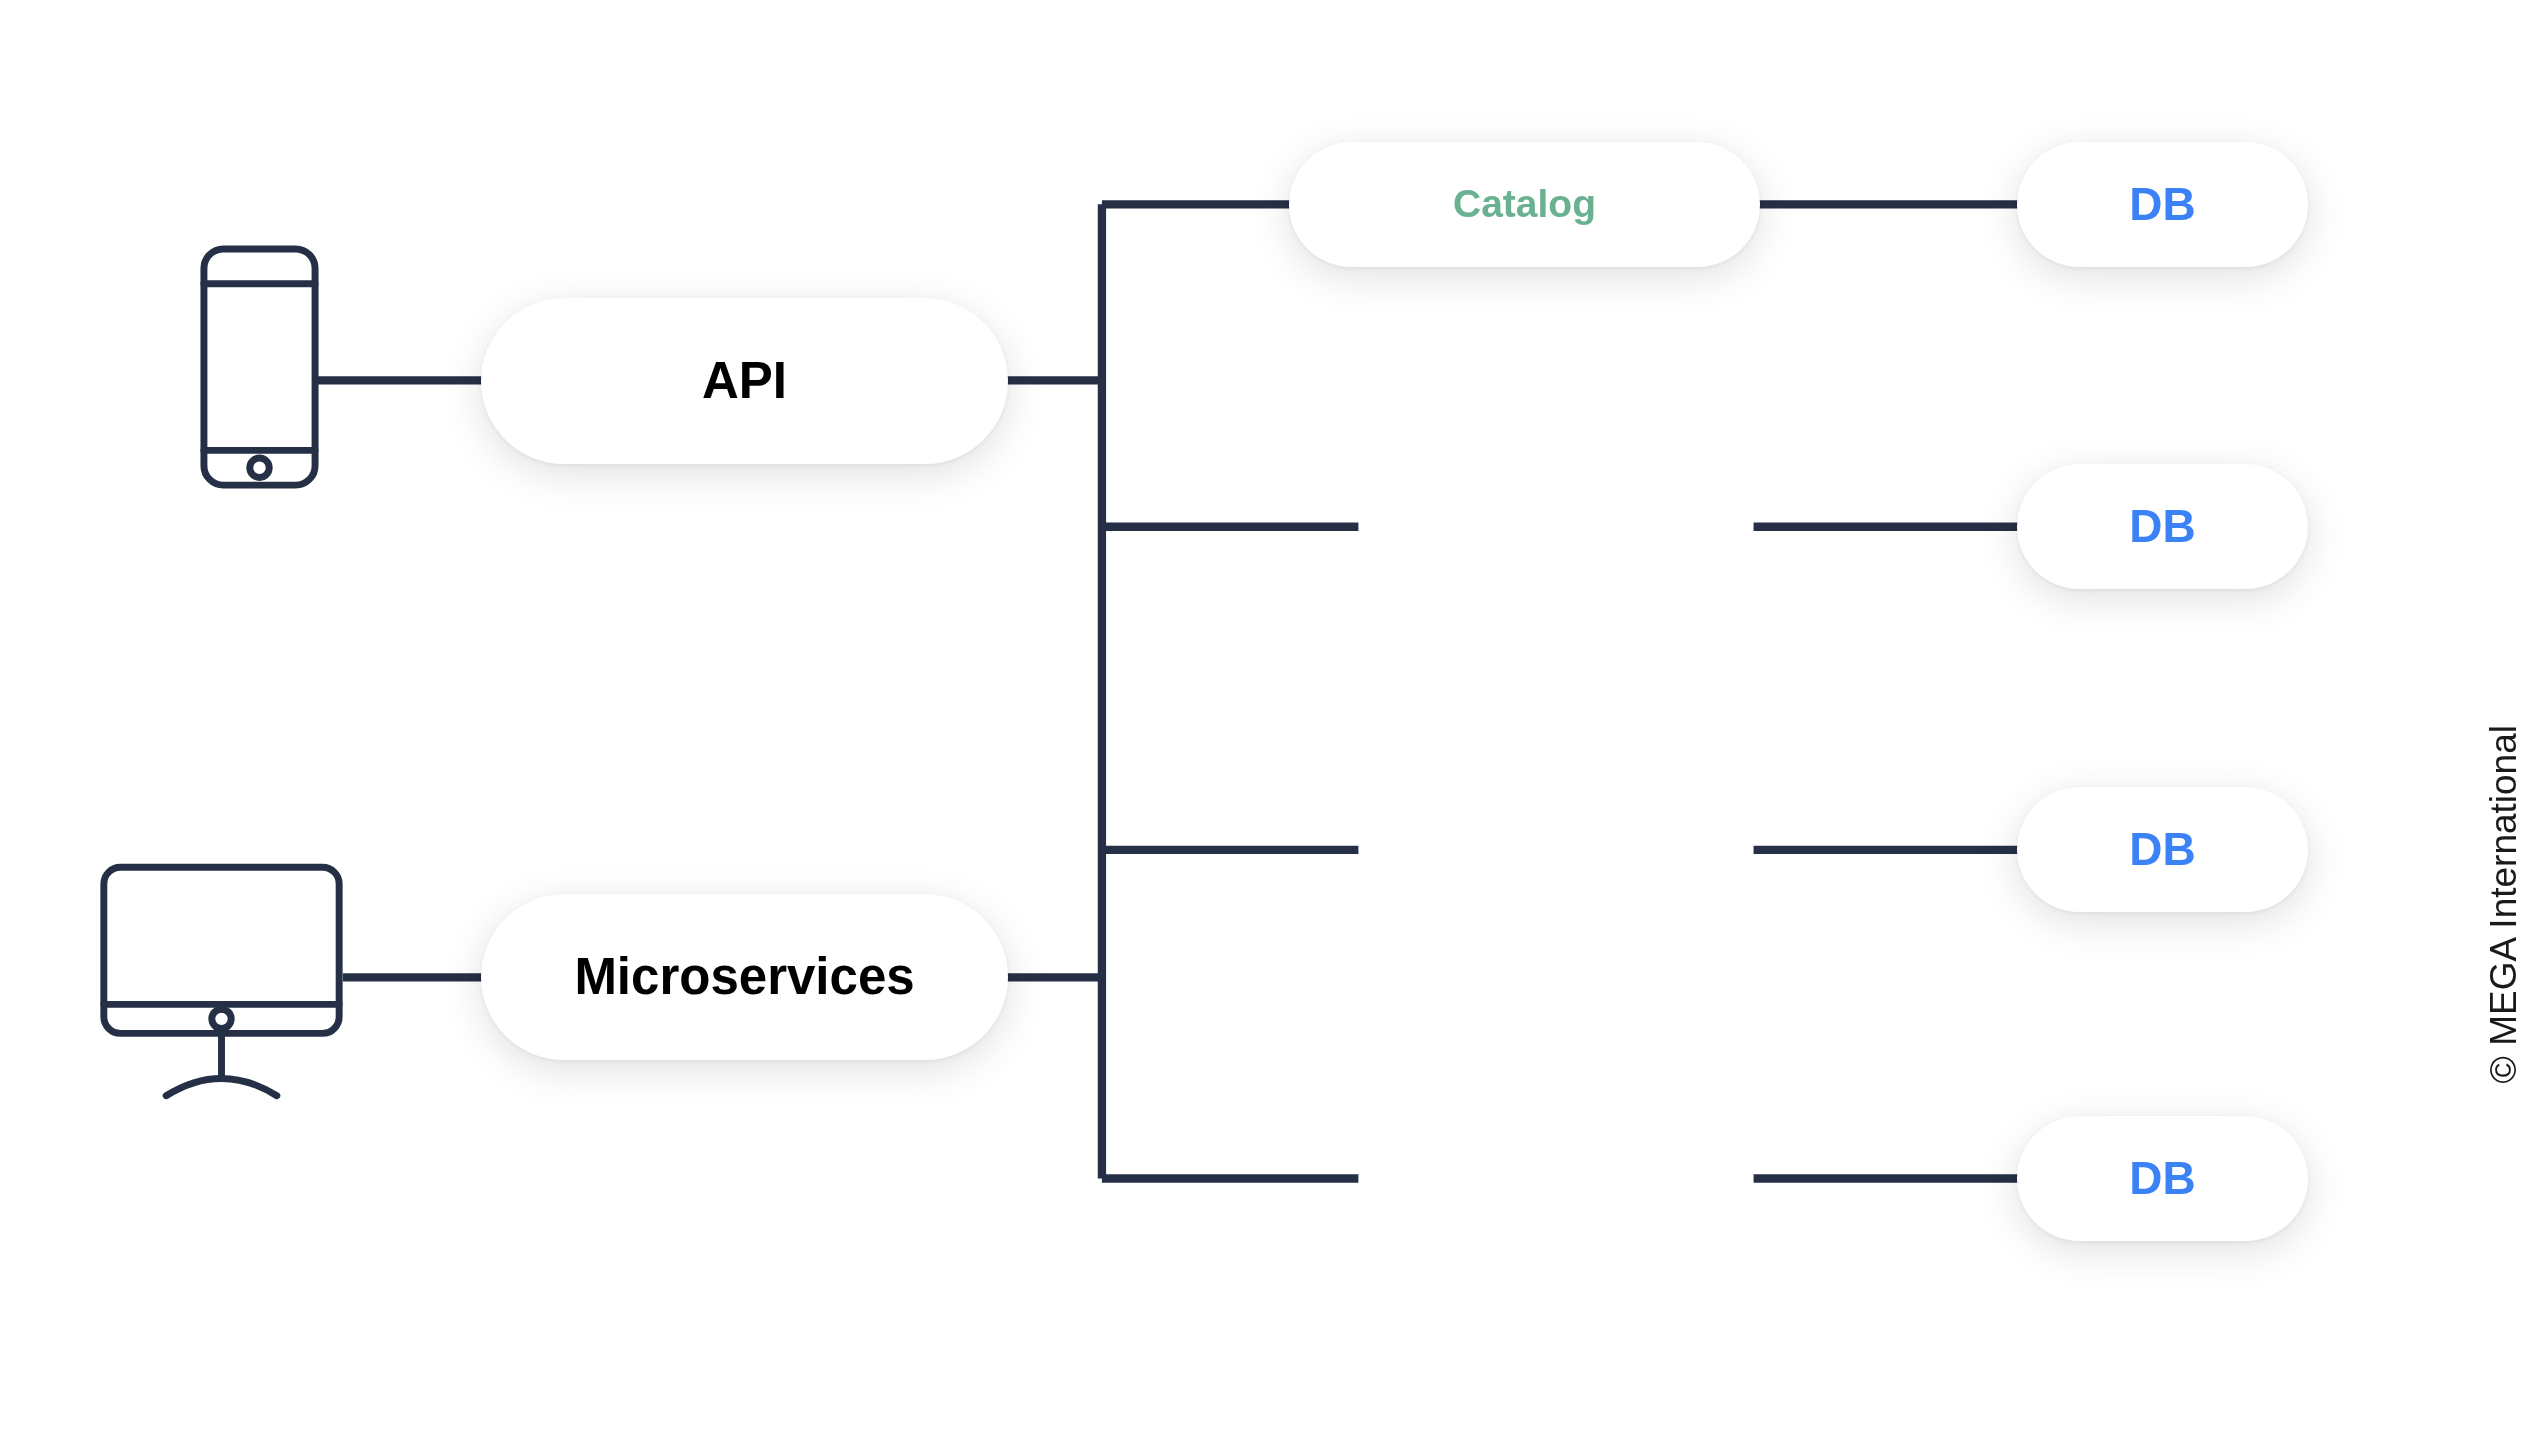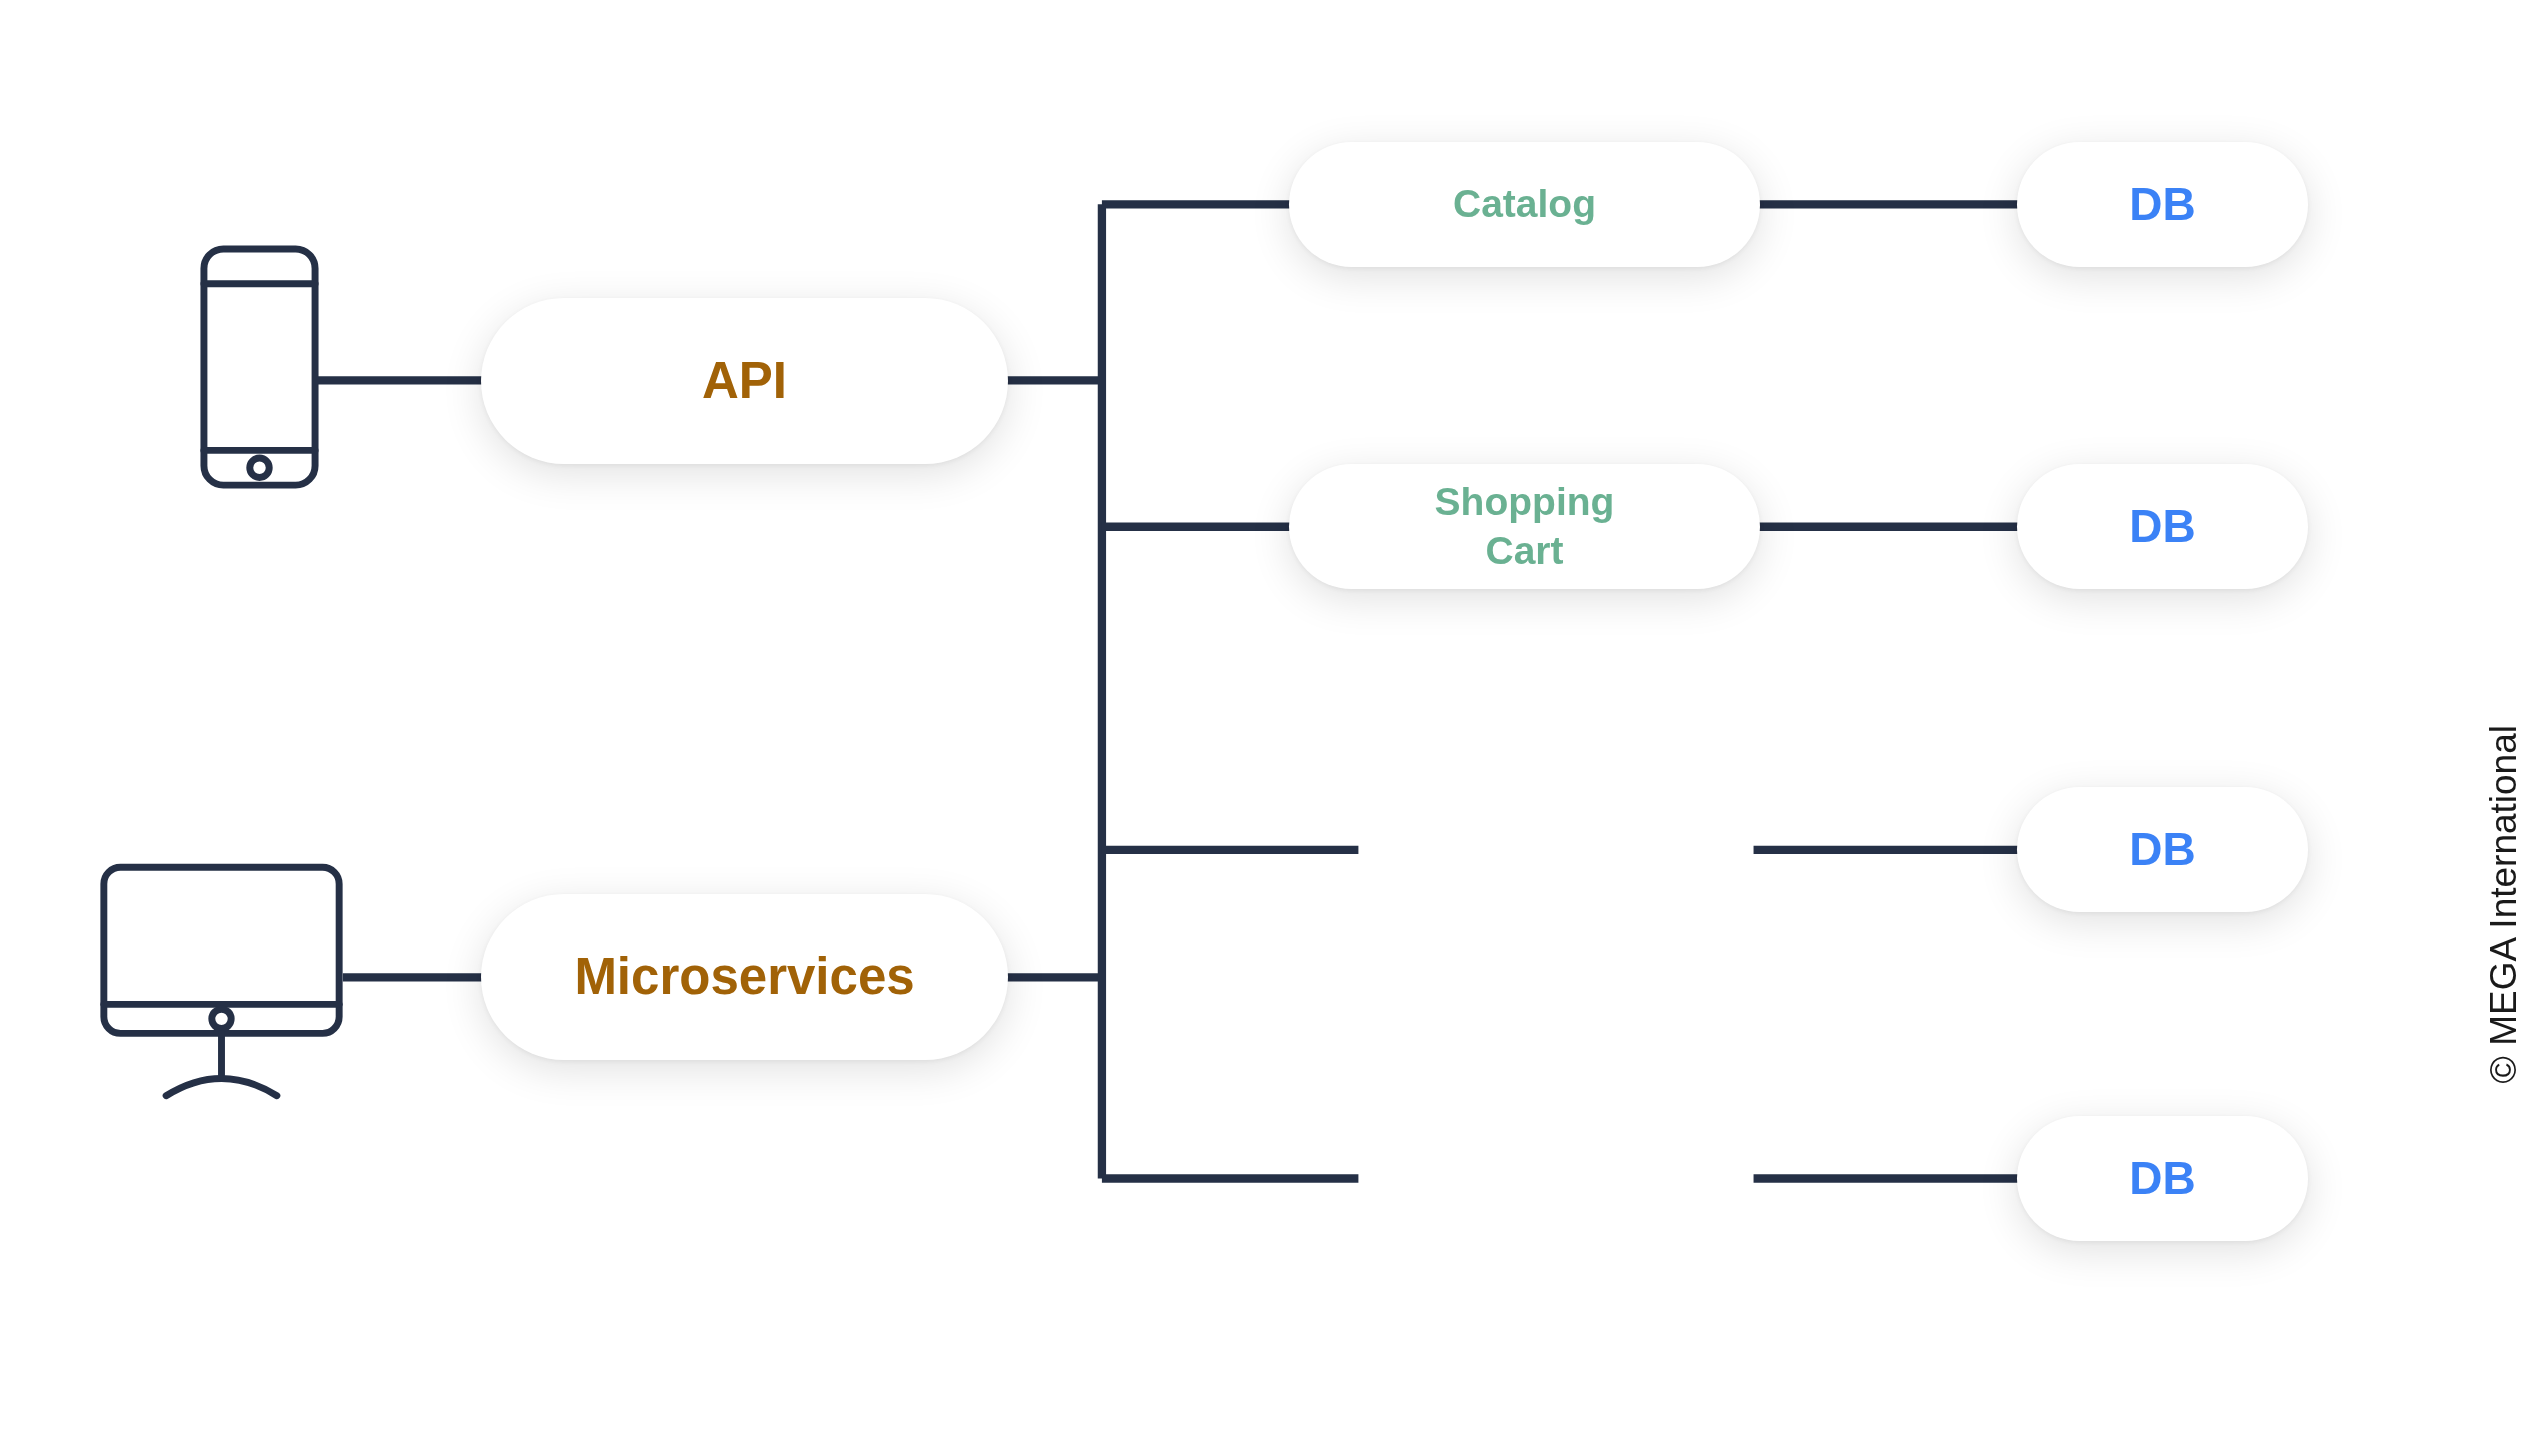--- a/index.html
+++ b/index.html
@@ -37,21 +37,21 @@
       align-items: center;
       justify-content: center;
       background: #ffffff;
       border-radius: 139px;
       box-shadow: 0 9.7px 42px rgba(0,0,0,0.12), 0 1.4px 5.5px rgba(0,0,0,0.06);
       font-weight: 700;
       text-align: center;
       line-height: 1.25;
       padding: 0 28px;
     }
-    .pill.big   { width: 527px;  height: 166px; font-size: 51px; color: #a16207; }
+    .pill.big   { width: 527px;  height: 166px; font-size: 51px; color: #000000; }
     .pill.mid   { width: 471px;  height: 125px; font-size: 39px; color: #6ab192; }
     .pill.small { width: 291px;  height: 125px; font-size: 46px; color: #3b82f6; }
 
     
     .phone-icon, .desktop-icon {
       position: absolute;
     }
     .phone-icon svg, .desktop-icon svg {
       fill: none;
       stroke: #253046;
@@ -126,24 +126,20 @@
     <span>Catalog</span>
   </div>
 
   <div class="pill big" style="left:412px; top:811px;">
     <span>Microservices</span>
   </div>
   <div class="pill small" style="left:1948px; top:59px;">
     <span>DB</span>
   </div>
 
-  <div class="pill mid" style="left:1220px; top:381px;">
-    <span style="white-space:pre-line;">Shopping
-Cart</span>
-  </div>
   <div class="pill small" style="left:1948px; top:381px;">
     <span>DB</span>
   </div>
 
   <div class="pill small" style="left:1948px; top:704px;">
     <span>DB</span>
   </div>
 
   <div class="pill small" style="left:1948px; top:1033px;">
     <span>DB</span>

